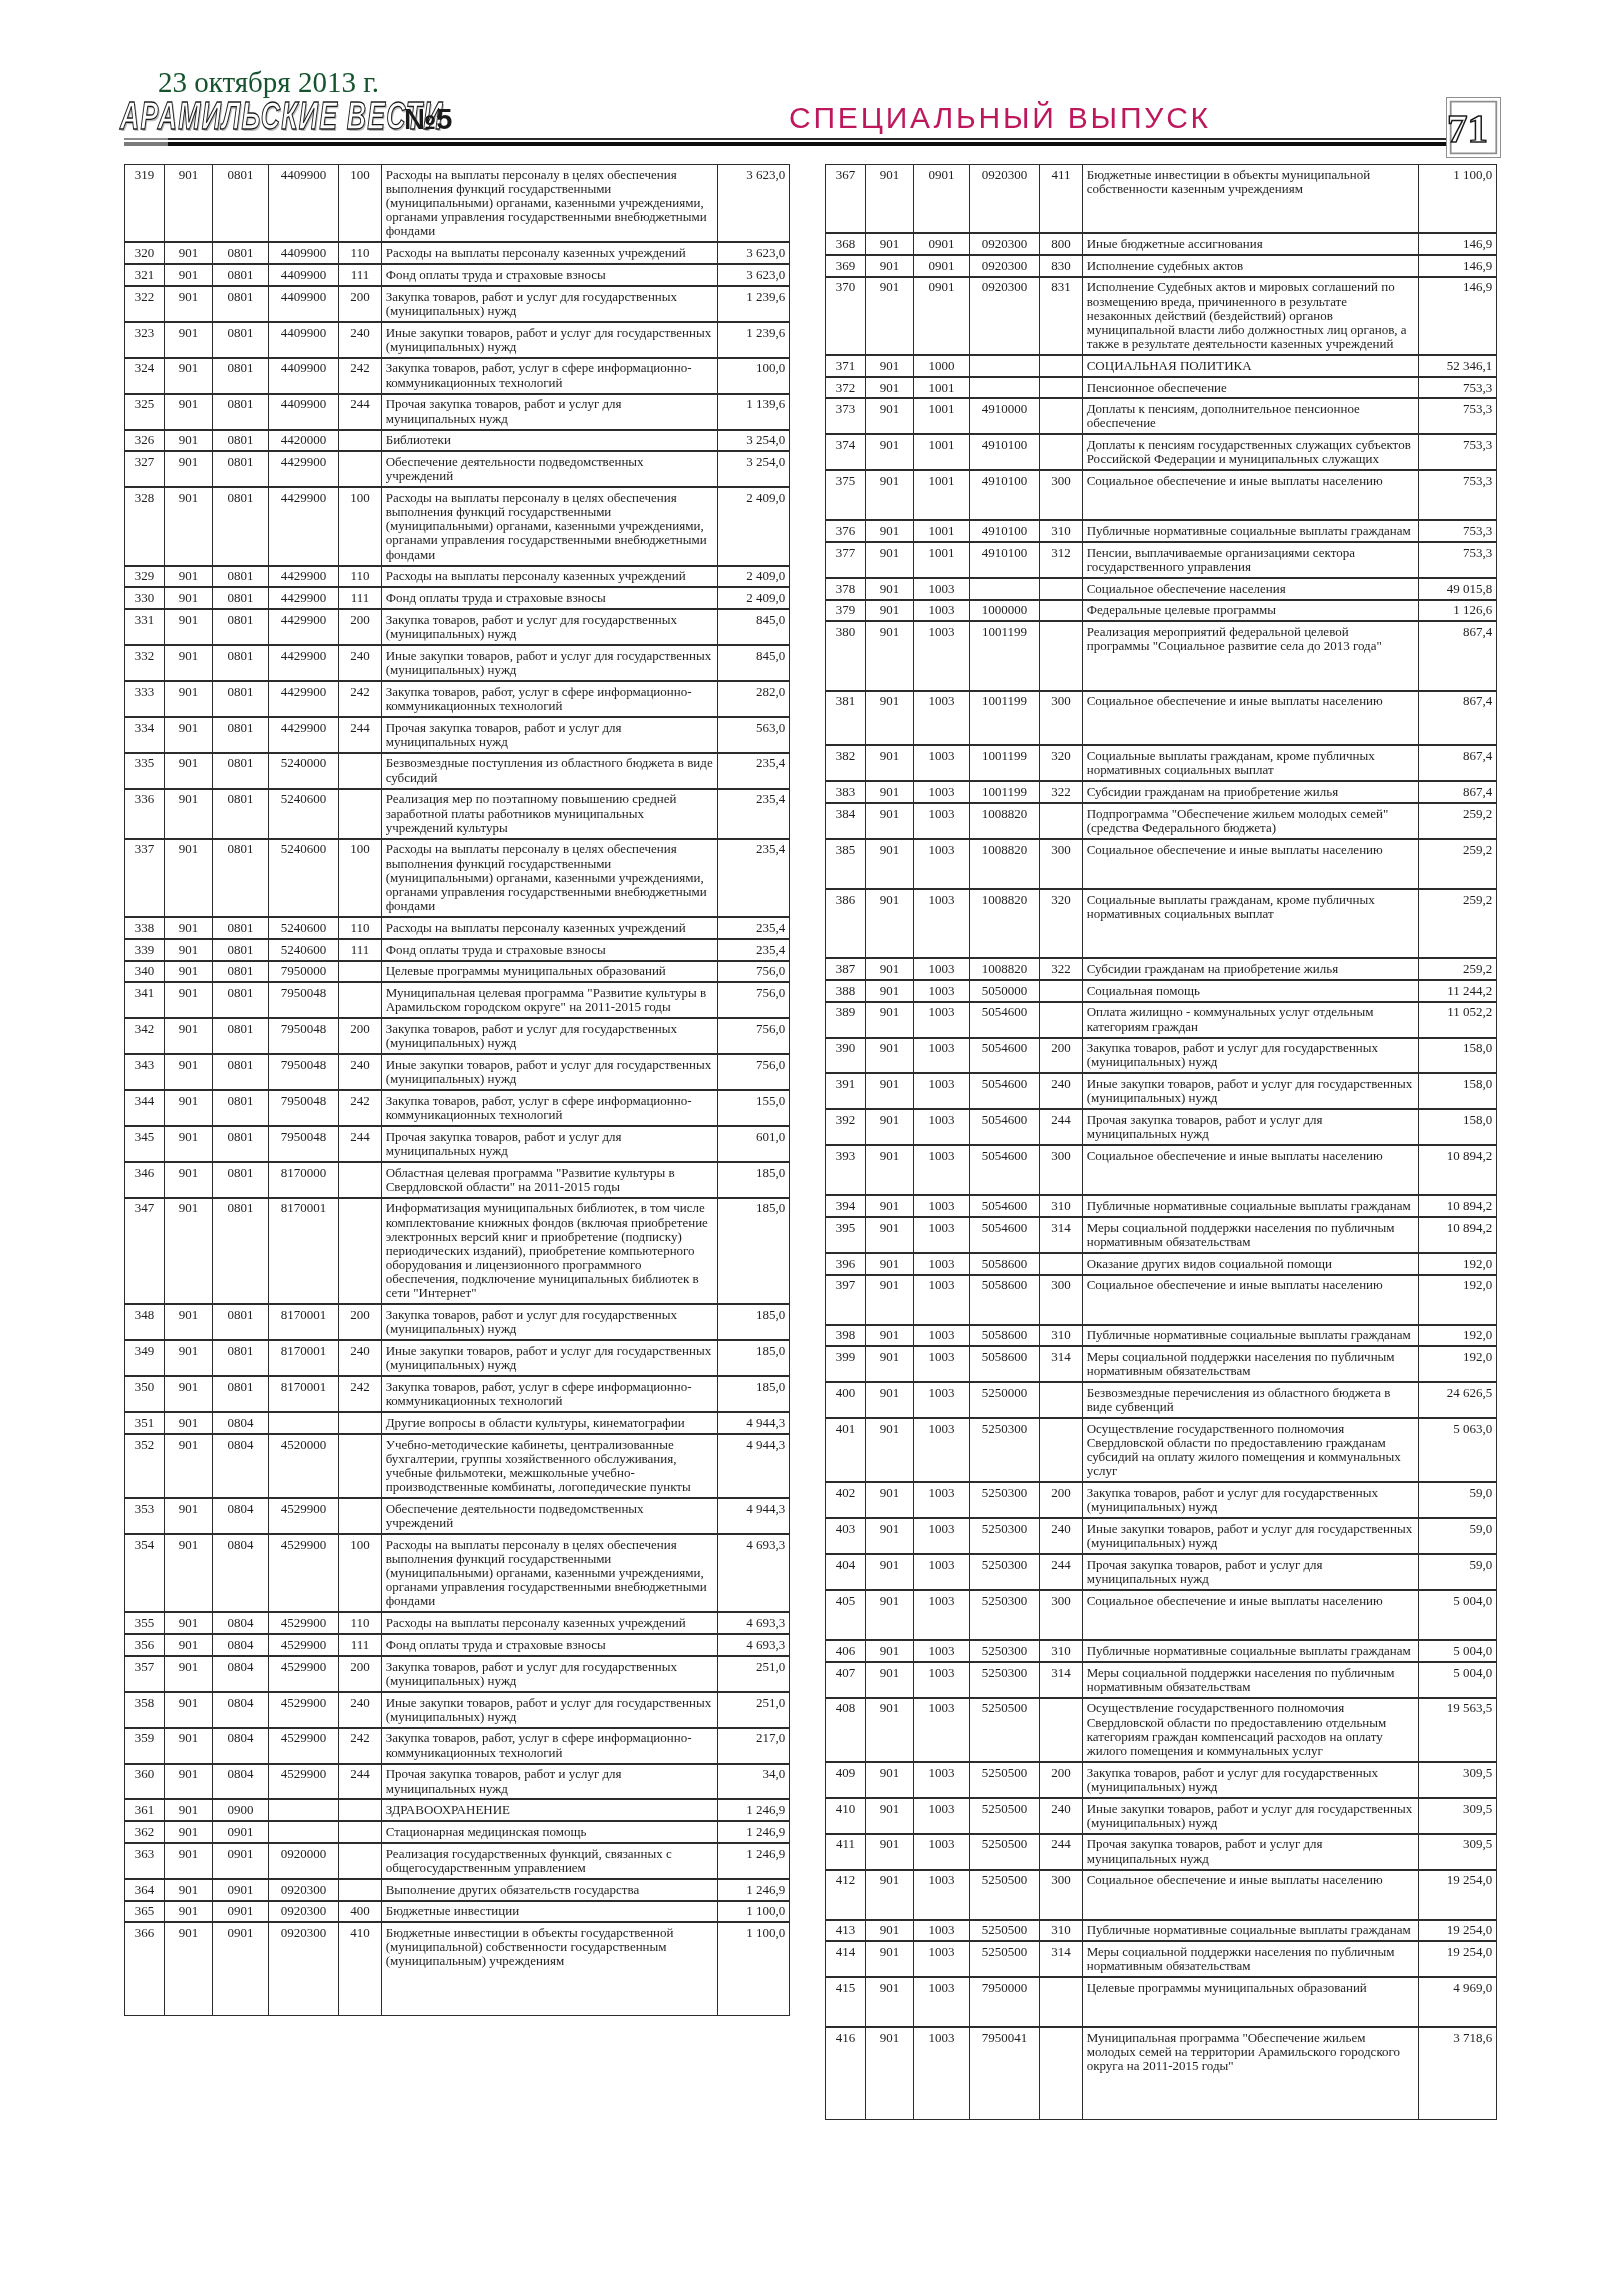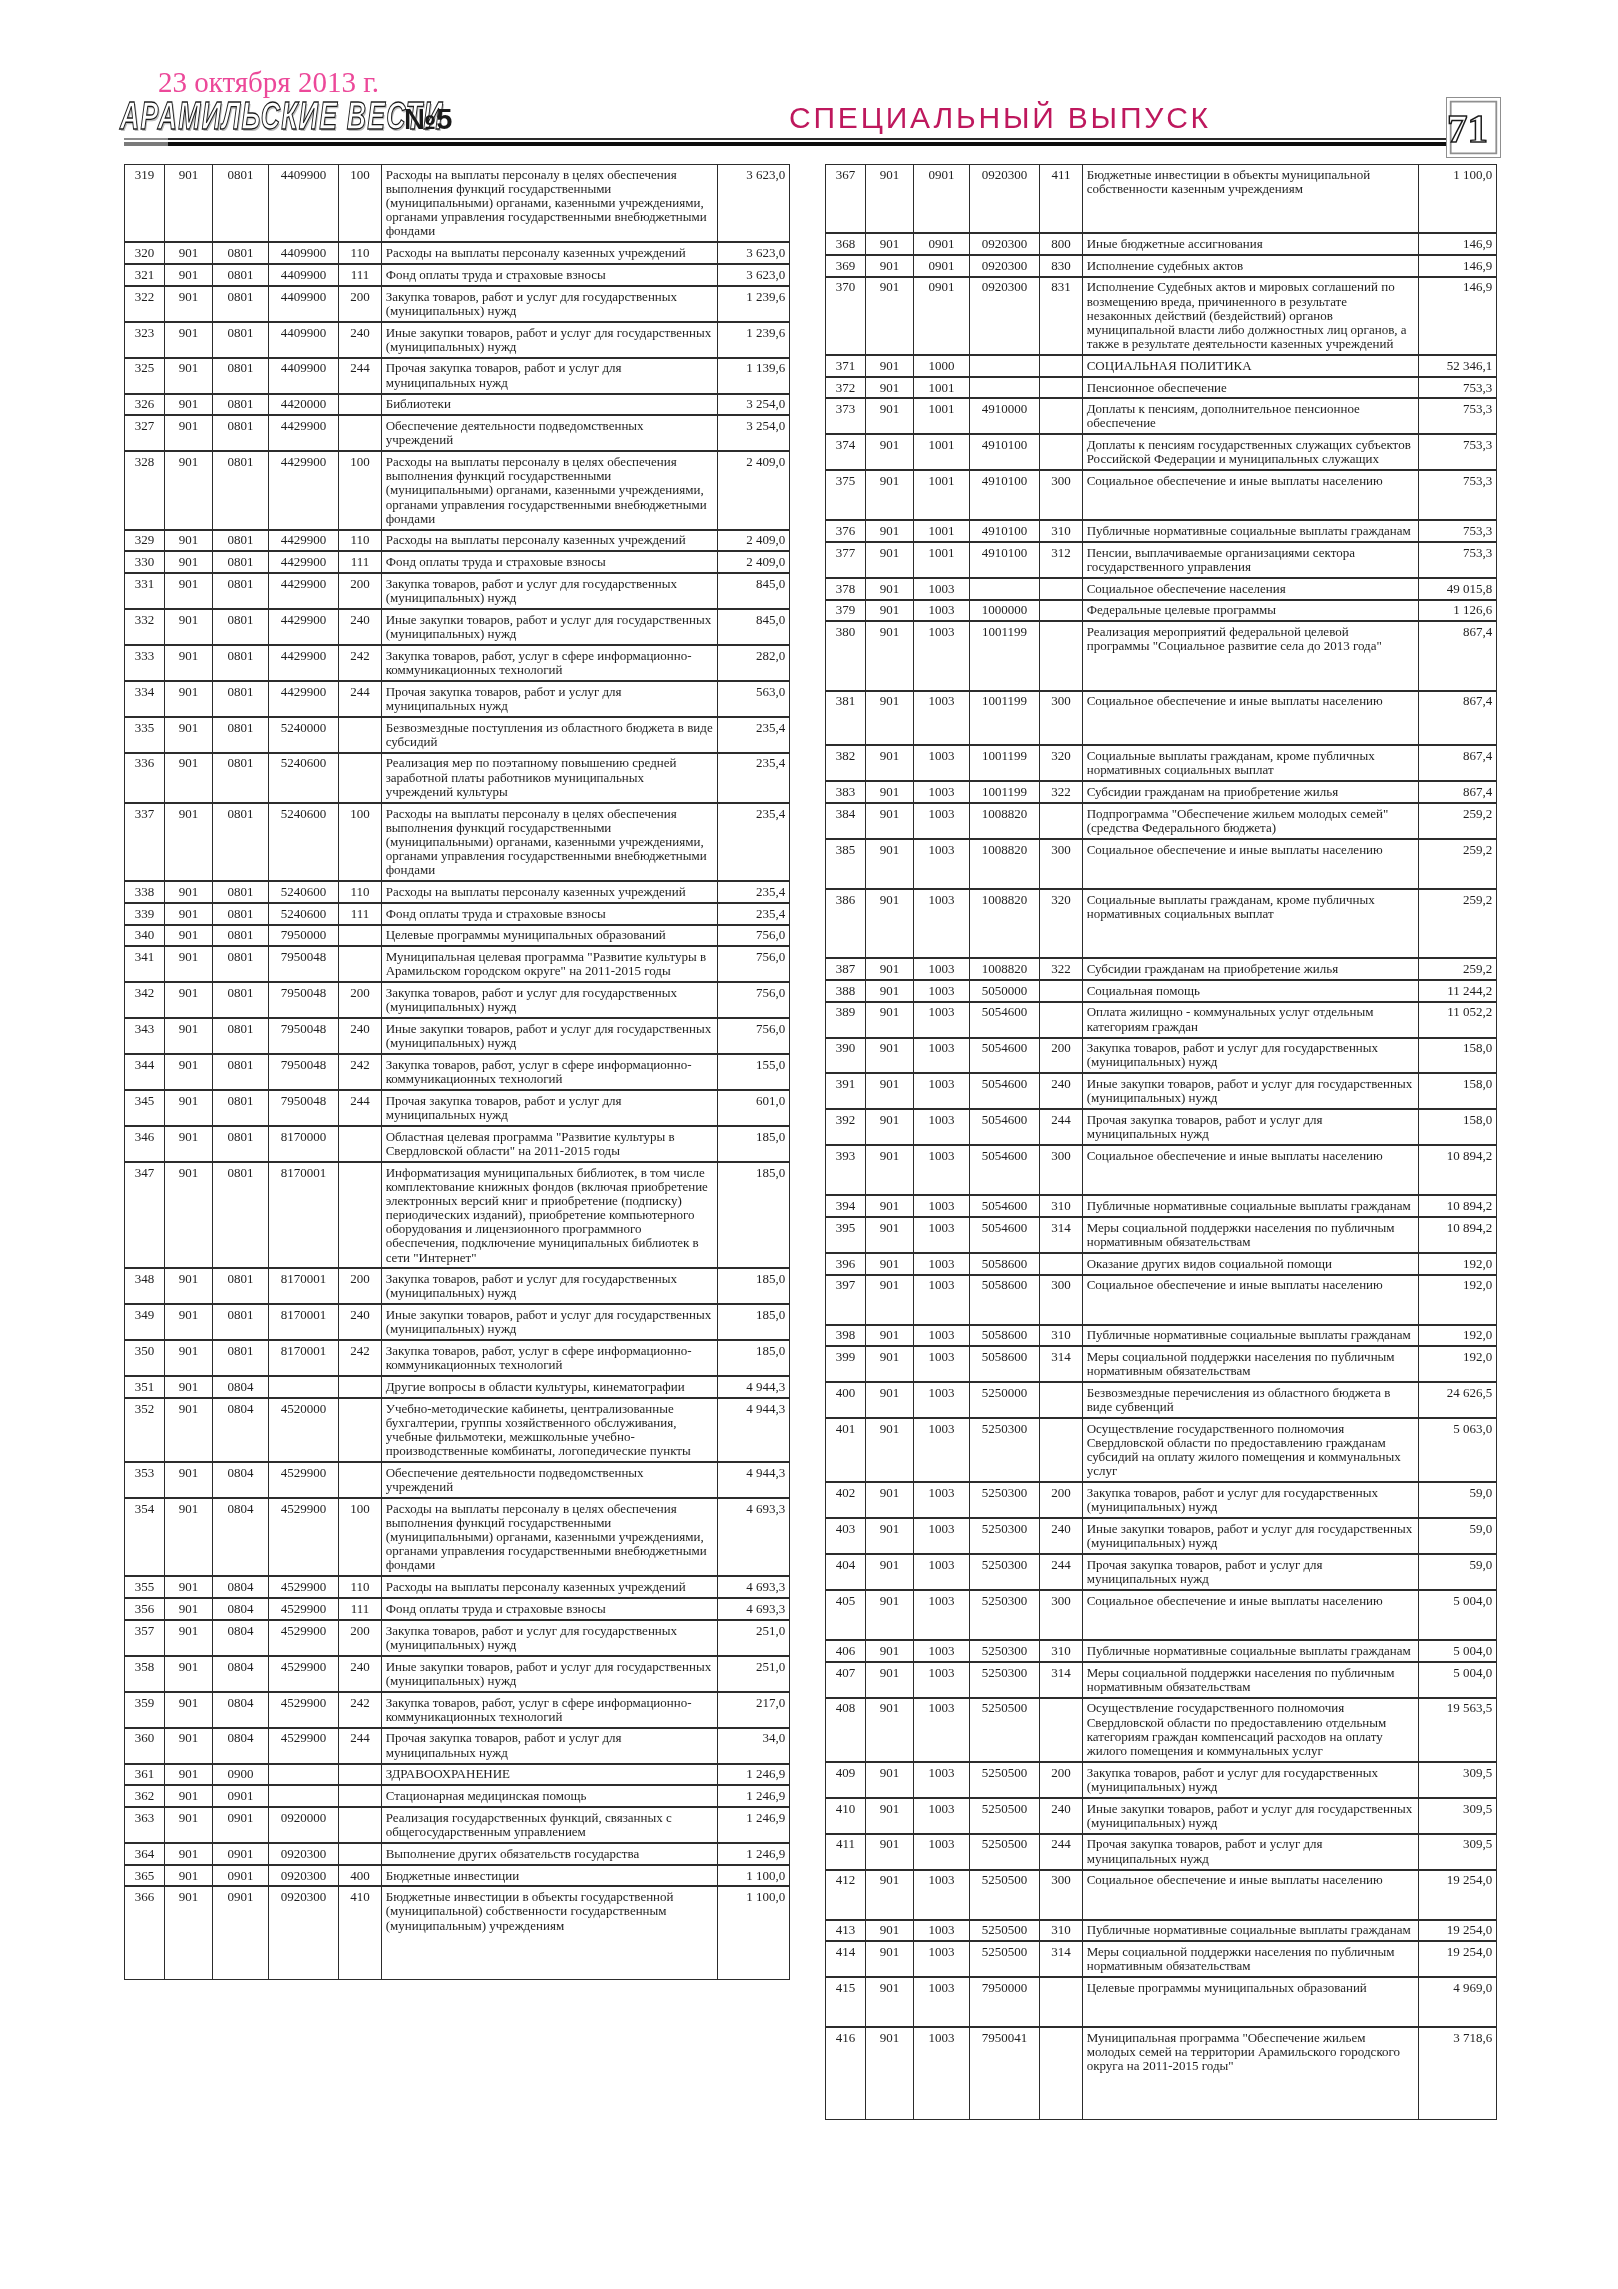--- a/index.html
+++ b/index.html
@@ -4,21 +4,21 @@
 <style>
   html,body { margin:0; padding:0; }
   body {
     width:1619px; height:2290px; position:relative;
     background:#ffffff; overflow:hidden;
     font-family:"Liberation Serif", serif; color:#1d1d1d;
   }
   
   .hdr-date {
     position:absolute; left:158px; top:66px;
-    font-family:"Liberation Serif", serif; font-size:29px; color:#ec4899;
+    font-family:"Liberation Serif", serif; font-size:29px; color:#14532d;
     white-space:nowrap;
   }
   .masthead {
     position:absolute; left:120px; top:95px;
     font-family:"Liberation Sans", sans-serif;
     font-size:38px; font-weight:700; font-style:italic;
     letter-spacing:1.8px; white-space:nowrap;
     color:#ffffff; -webkit-text-stroke:1.3px #1a1a1a;
     text-shadow:1.8px 1.8px 0 #bdbdbd;
     transform:scaleX(0.70); transform-origin:left top;
@@ -148,20 +148,29 @@
         <tr>
           <td class="c">323</td>
           <td class="c">901</td>
           <td class="c">0801</td>
           <td class="c">4409900</td>
           <td class="c">240</td>
           <td class="name">Иные закупки товаров, работ и услуг для государственных (муниципальных) нужд</td>
           <td class="amt">1 239,6</td>
         </tr>
         <tr>
+          <td class="c">324</td>
+          <td class="c">901</td>
+          <td class="c">0801</td>
+          <td class="c">4409900</td>
+          <td class="c">242</td>
+          <td class="name">Закупка товаров, работ, услуг в сфере информационно-коммуникационных технологий</td>
+          <td class="amt">100,0</td>
+        </tr>
+        <tr>
           <td class="c">325</td>
           <td class="c">901</td>
           <td class="c">0801</td>
           <td class="c">4409900</td>
           <td class="c">244</td>
           <td class="name">Прочая закупка товаров, работ и услуг для муниципальных  нужд</td>
           <td class="amt">1 139,6</td>
         </tr>
         <tr>
           <td class="c">326</td>

